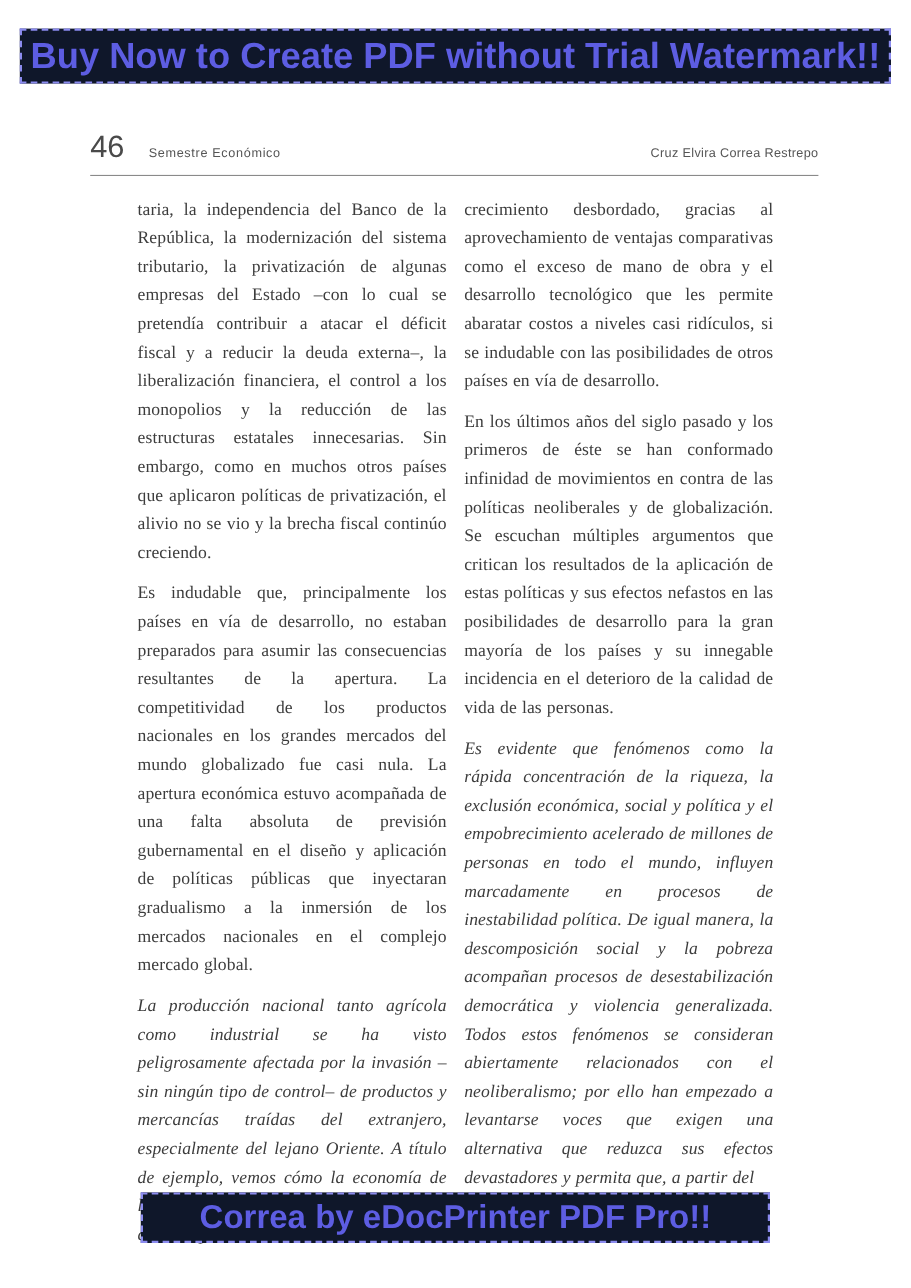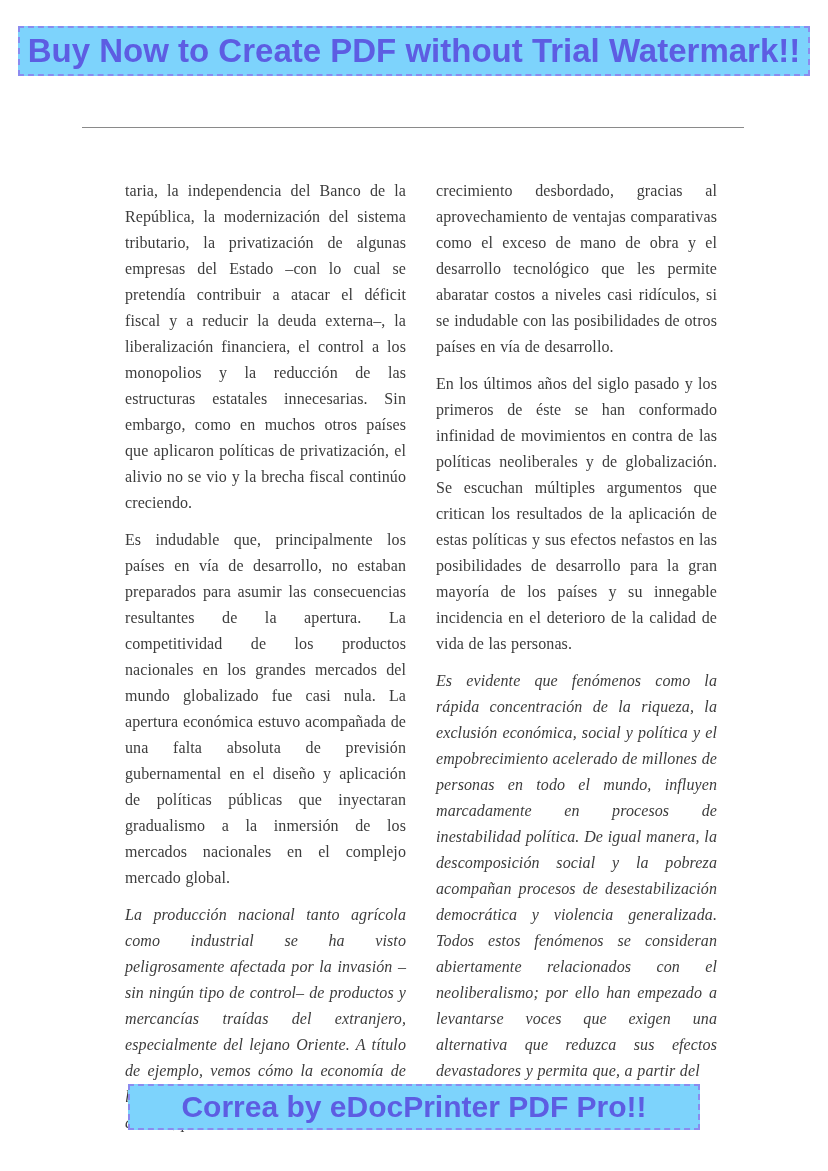--- a/index.html
+++ b/index.html
@@ -13,21 +13,21 @@
       overflow: hidden;
     }
     .watermark {
       position: absolute;
       font-family: "Liberation Sans", sans-serif;
       font-weight: bold;
       color: #5d5de2;
       border: 2px dashed #8b8bef;
       text-align: center;
       white-space: nowrap;
-      background: #7dd3fc;
+      background: #0f172a;
     }
     .watermark-top {
       left: 18px;
       top: 26px;
       width: 792px;
       font-size: 33px;
       line-height: 46px;
       padding: 0 6px;
     }
     .watermark-bottom {
@@ -72,40 +72,45 @@
       border: none;
       border-top: 1px solid #8a8a8a;
       margin-top: 9px;
     }
     .body-columns {
       position: absolute;
       left: 125px;
       top: 178px;
       width: 592px;
       display: flex;
-      gap: 30px;
+      gap: 16px;
     }
     .column {
       width: 281px;
       font-size: 16px;
       line-height: 26px;
       text-align: justify;
       color: #3c3c3c;
       letter-spacing: 0.1px;
       word-spacing: 0.5px;
     }
     .column p { margin-bottom: 11px; }
     .column p:last-child { margin-bottom: 0; font-style: italic; }
   </style>
 </head>
 <body>
 
 <div class="watermark watermark-top">Buy Now to Create PDF without Trial Watermark!!</div>
 
 <div class="page-header">
+  <div class="header-row">
+    <span class="page-number">46</span>
+    <span class="journal-name">Semestre Económico</span>
+    <span class="author-name">Cruz Elvira Correa Restrepo</span>
+  </div>
   <hr class="header-rule">
 </div>
 
 <div class="body-columns">
   <div class="column">
     <p>taria, la independencia del Banco de la República, la modernización del sistema tributario, la privatización de algunas empresas del Estado –con lo cual se pretendía contribuir a atacar el déficit fiscal y a reducir la deuda externa–, la liberalización financiera, el control a los monopolios y la reducción de las estructuras estatales innecesarias. Sin embargo, como en muchos otros países que aplicaron políticas de privatización, el alivio no se vio y la brecha fiscal continúo creciendo.</p>
     <p>Es indudable que, principalmente los países en vía de desarrollo, no estaban preparados para asumir las consecuencias resultantes de la apertura. La competitividad de los productos nacionales en los grandes mercados del mundo globalizado fue casi nula. La apertura económica estuvo acompañada de una falta absoluta de previsión gubernamental en el diseño y aplicación de políticas públicas que inyectaran gradualismo a la inmersión de los mercados nacionales en el complejo mercado global.</p>
     <p>La producción nacional tanto agrícola como industrial se ha visto peligrosamente afectada por la invasión –sin ningún tipo de control– de productos y mercancías traídas del extranjero, especialmente del lejano Oriente. A título de ejemplo, vemos cómo la economía de los denominados Tigres asiáticos, en cambio, presenta un</p>
   </div>
   <div class="column">

